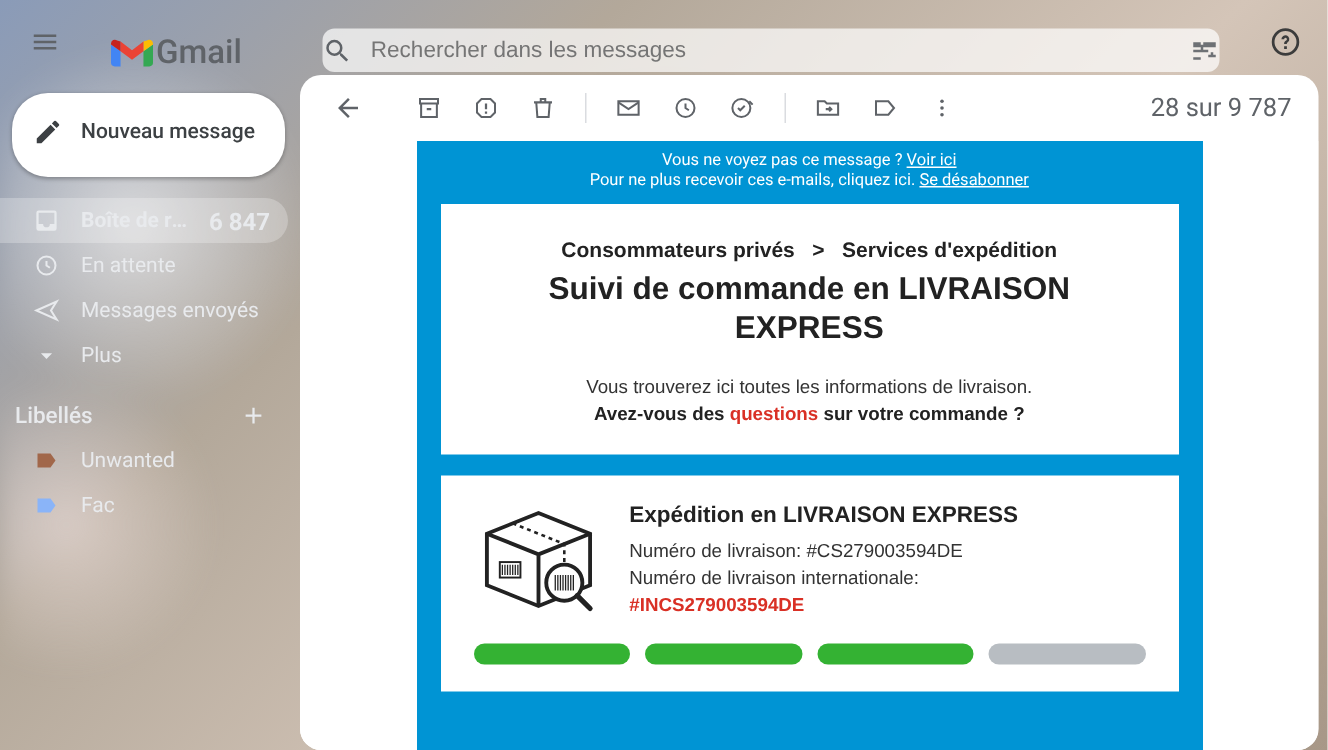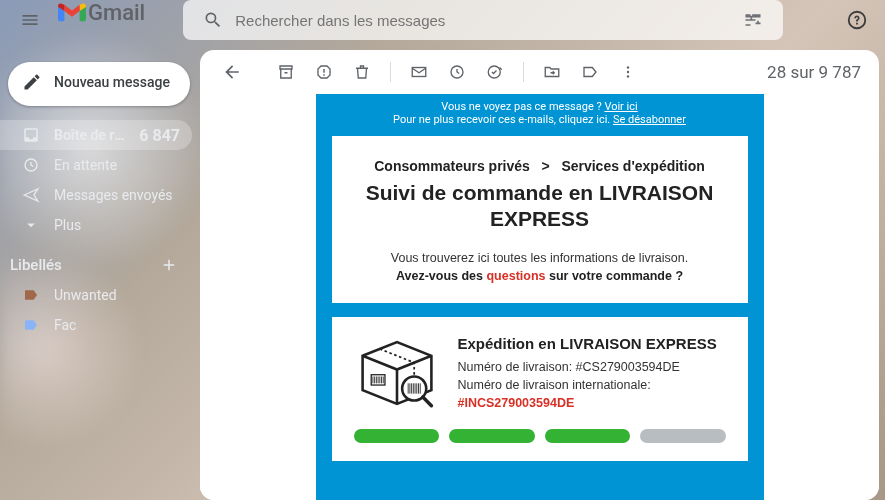--- a/index.html
+++ b/index.html
@@ -20,48 +20,48 @@
       radial-gradient(circle at 5% 70%, rgba(255,240,240,0.5) 0, transparent 100px),
       radial-gradient(circle at 85% 85%, rgba(160,140,120,0.7) 0, transparent 150px),
       radial-gradient(circle at 50% 50%, rgba(70,60,55,0.4) 0, transparent 200px);
     filter: blur(8px);
     z-index: 0;
   }
   .app { position: relative; z-index: 1; width: 100%; height: 100%; display: flex; flex-direction: column; }
 
   
   .topbar {
-    display: flex; align-items: flex-start;
-    height: 48px; padding: 0 8px 0 10px; gap: 8px;
+    display: flex; align-items: flex-end;
+    height: 48px; padding: 0 8px 0 10px; gap: 24px;
   }
   .hamburger { width: 40px; height: 40px; display:flex; align-items:center; justify-content:center; border-radius:50%; cursor:pointer; color:#3c3c3c; }
   .logo { display:flex; align-items:center; gap:2px; font-weight:500; color:#5f6368; font-size:22px; }
   .logo-m { width:28px; height:22px; }
   .searchbar {
-    flex: 1; max-width: 600px; height: 40px; margin-left: 30px;
+    flex: 1; max-width: 600px; height: 29px; margin-left: 30px;
     background: rgba(255,255,255,0.7);
     border-radius: 8px;
-    display: flex; align-items: center; padding: 0 20px; gap: 12px;
+    display: flex; align-items: center; padding: 0 0; gap: 12px;
     color: #5f6368;
   }
   .searchbar input {
     flex: 1; border: none; background: transparent; outline: none;
     font-size: 15px; color: #3c4043;
   }
   .topbar-right { margin-left: auto; display:flex; align-items:center; gap:4px; color:#3c3c3c; }
   .icon-btn { width:40px; height:40px; display:flex; align-items:center; justify-content:center; border-radius:50%; cursor:pointer; }
 
   .body-row { flex:1; display:flex; min-height:0; }
 
   
   .sidebar { width: 200px; padding: 8px 8px 0 0; color:#e8eaed; }
   .compose {
     margin: 6px 0 14px 8px;
     background: #fff; color:#3c4043;
-    border-radius: 24px; height: 44px; padding: 0 20px 4px 14px;
+    border-radius: 24px; height: 56px; padding: 0 20px 4px 14px;
     display:flex; align-items:center; gap:12px;
     font-size: 14px; font-weight: 500;
     box-shadow: 0 1px 3px rgba(0,0,0,0.3);
     cursor:pointer; width: fit-content;
   }
   .nav-item {
     display:flex; align-items:center; gap:14px;
     height: 30px; padding: 0 12px 0 22px;
     border-radius: 0 16px 16px 0;
     font-size: 14px; cursor:pointer;
@@ -95,21 +95,21 @@
   .toolbar .spacer { flex:1; }
   .tb-btn { width:36px; height:36px; display:flex; align-items:center; justify-content:center; border-radius:50%; cursor:pointer; }
   .toolbar .counter { font-size:17px; color:#5f6368; margin-right:4px; }
 
   
   .mail-body {
     flex:1; overflow:auto; background:#fff;
     display:flex; justify-content:center;
   }
   .email-outer {
-    width: 448px;
+    width: 524px;
     background:#0094d4;
     padding: 0 0 10px 0;
   }
   .preheader {
     text-align:center; font-size:11px; color:#fff; padding:6px 10px 10px;
   }
   .preheader a { color:#fff; text-decoration:underline; }
 
   .card {
     background:#fff; margin: 0 16px 14px; padding: 22px 26px 20px;

